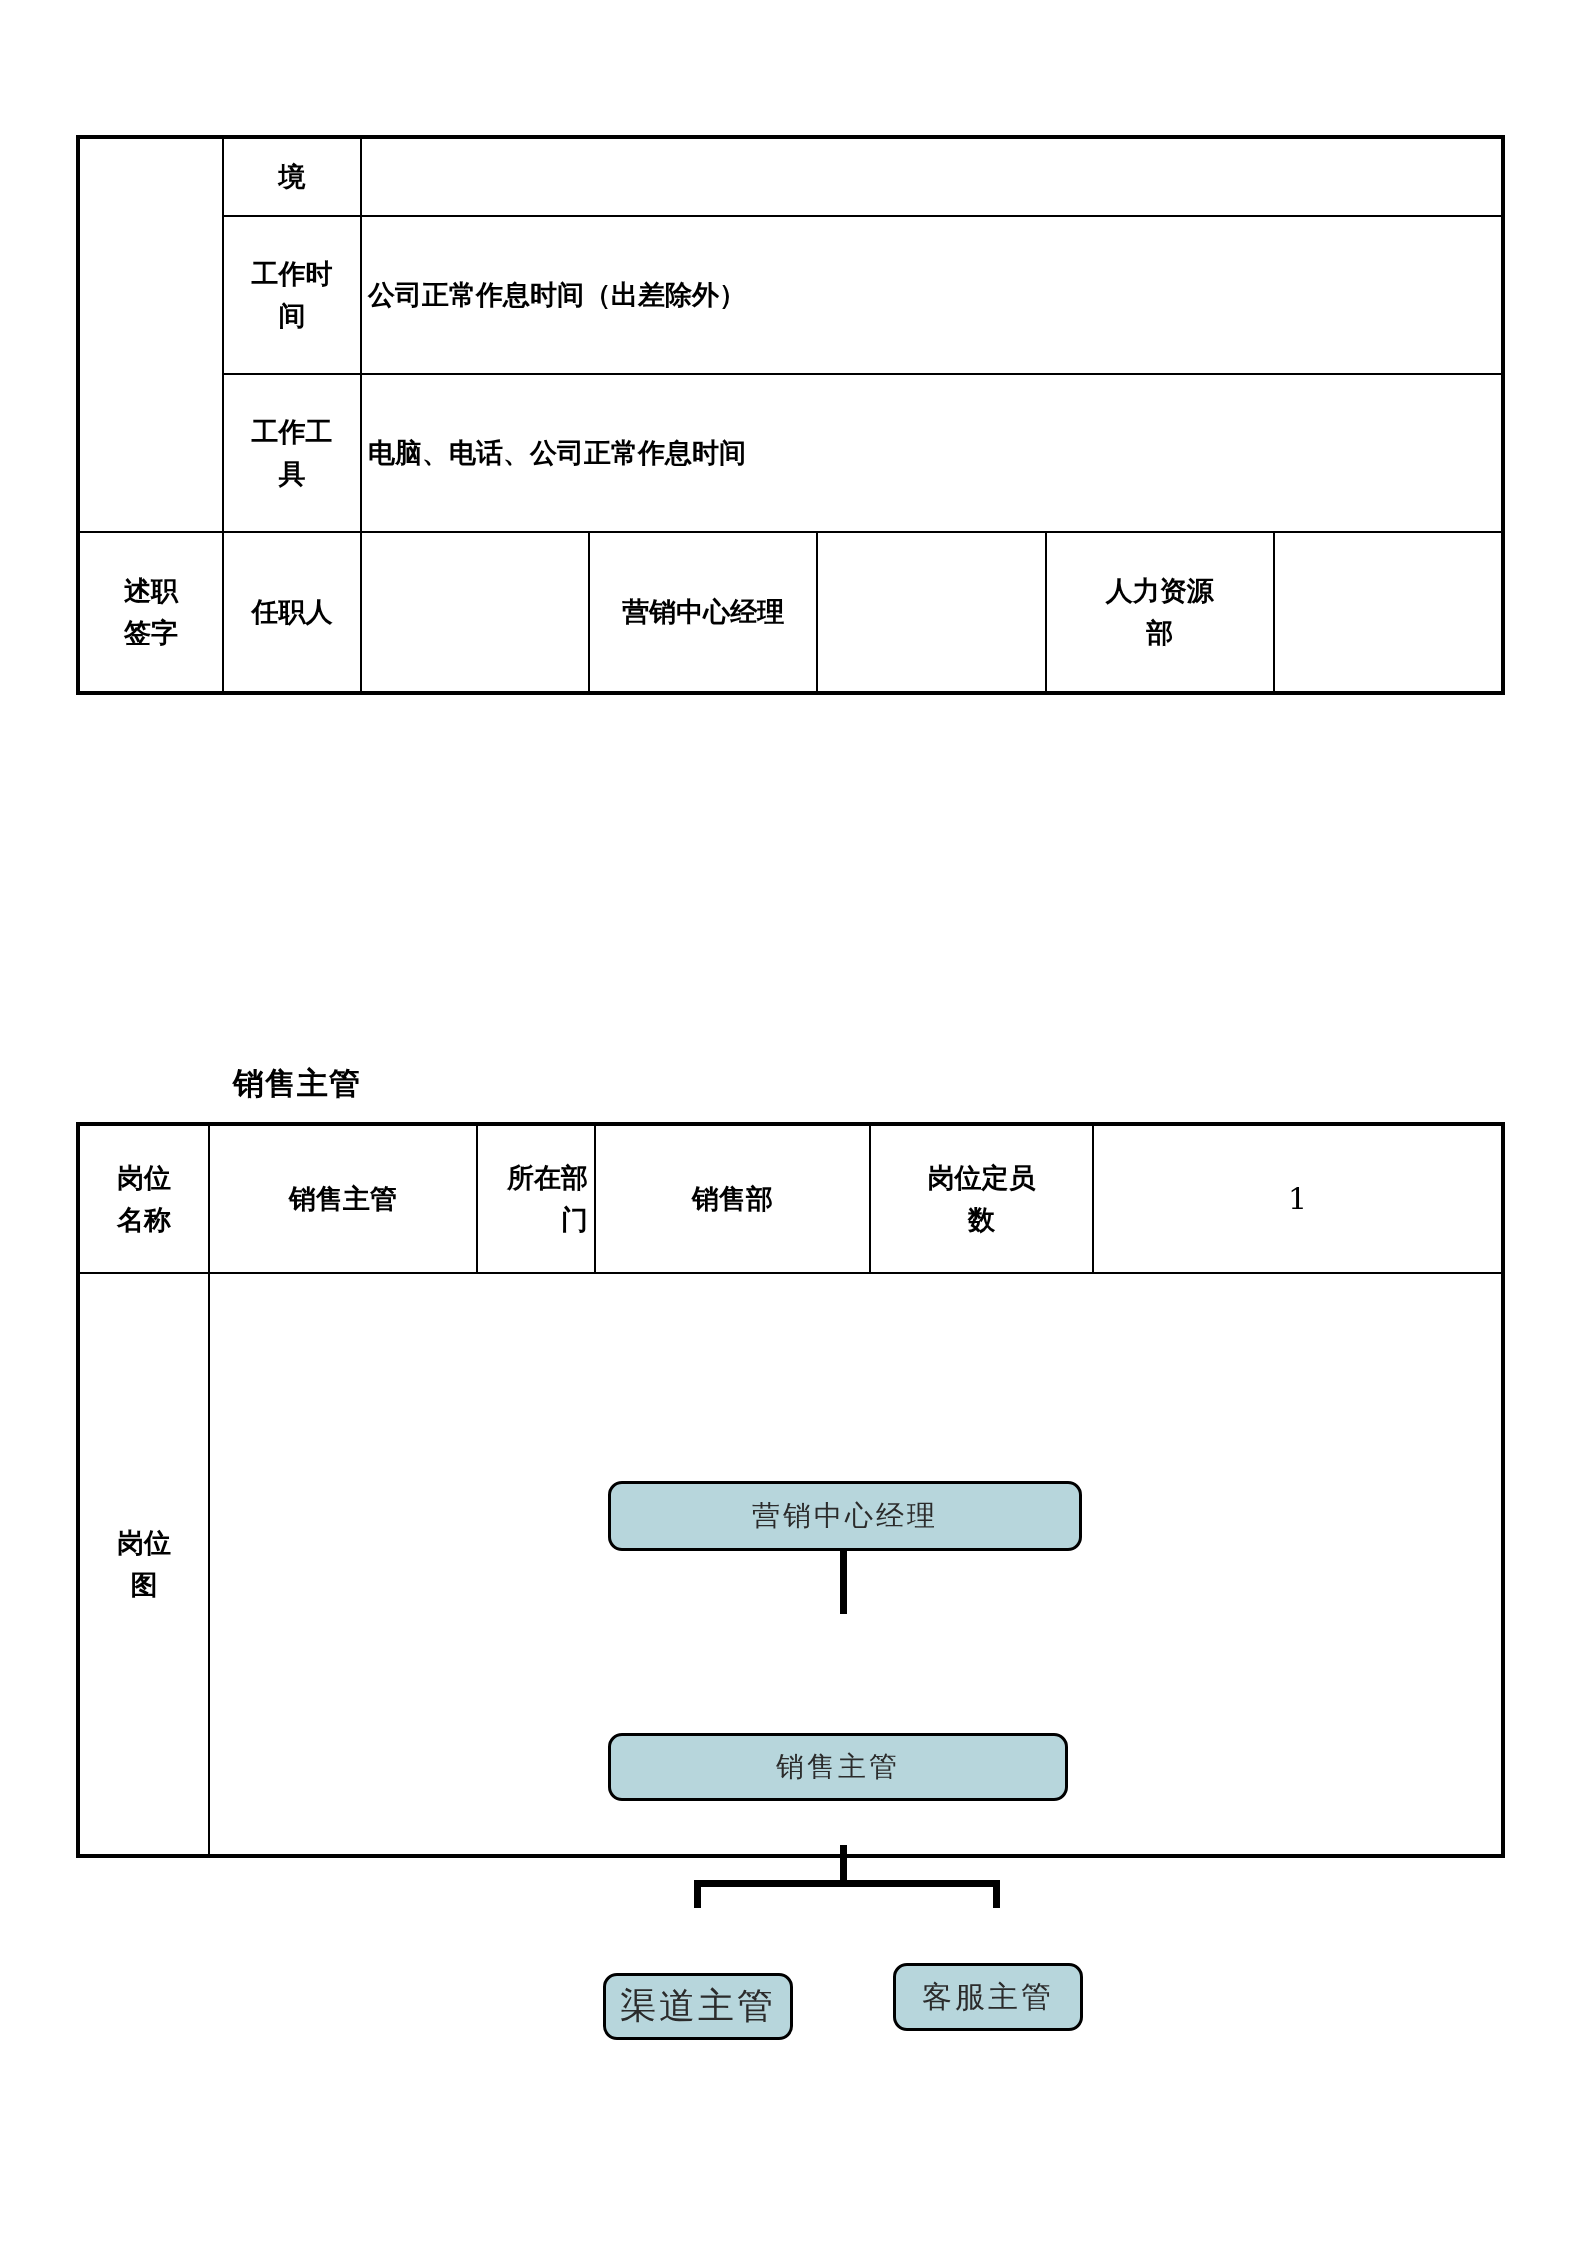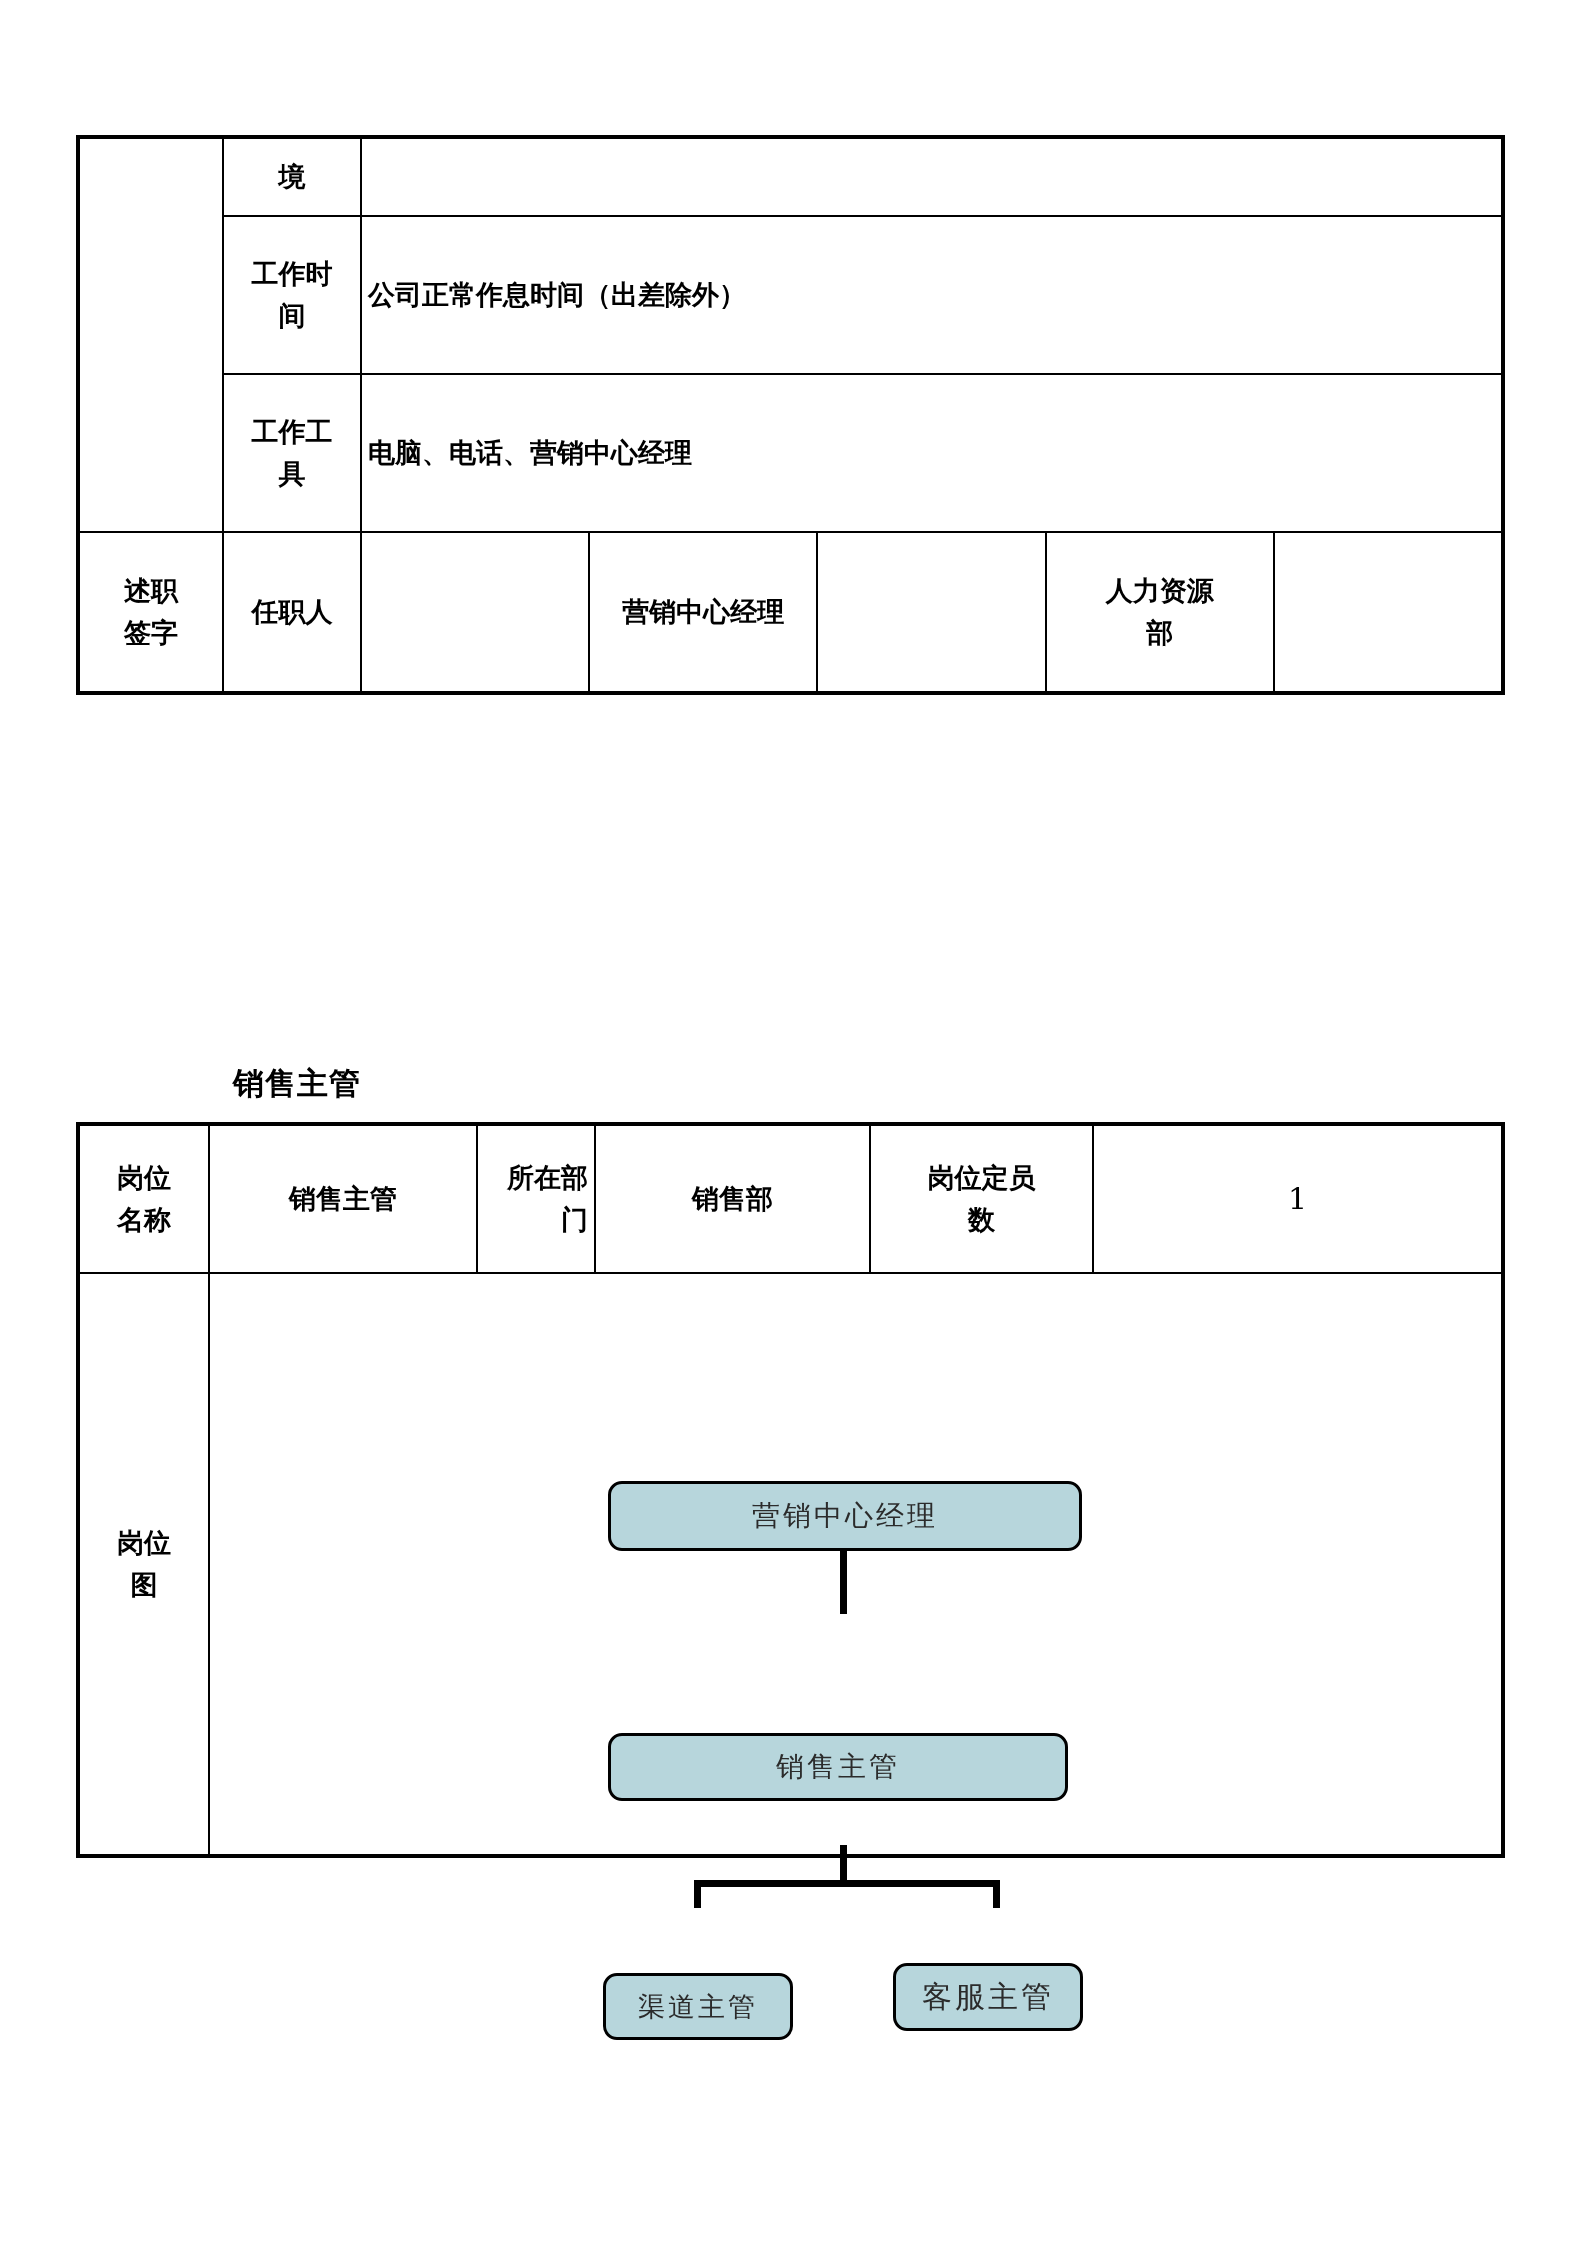--- a/index.html
+++ b/index.html
@@ -119,21 +119,21 @@
   }
   .org-line {
     position: absolute;
     background: #000;
   }
 
   
   #box-manager   { left: 608px; top: 1481px; width: 474px; height: 70px; }
   #box-sales     { left: 608px; top: 1733px; width: 460px; height: 68px; }
   #box-channel   { left: 603px; top: 1973px; width: 190px; height: 67px;
-                   font-size: 27px; letter-spacing: 3px; }
+                   font-size: 36px; letter-spacing: 3px; }
   #box-service   { left: 893px; top: 1963px; width: 190px; height: 68px;
                    font-size: 30px; letter-spacing: 3px; }
 
   #line-v-top    { left: 840px; top: 1551px; width: 7px; height: 63px; }
   #line-v-mid    { left: 840px; top: 1845px; width: 7px; height: 36px; }
   #line-h-bus    { left: 694px; top: 1880px; width: 306px; height: 7px; }
   #line-v-left   { left: 694px; top: 1880px; width: 7px; height: 28px; }
   #line-v-right  { left: 993px; top: 1880px; width: 7px; height: 28px; }
 </style>
 </head>
@@ -150,21 +150,21 @@
           <td class="left" colspan="5"></td>
         </tr>
         <tr>
           <td class="sub" style="height:148px; white-space:pre-line;">工作时
 间</td>
           <td class="left" colspan="5">公司正常作息时间（出差除外）</td>
         </tr>
         <tr>
           <td class="sub" style="height:148px; white-space:pre-line;">工作工
 具</td>
-          <td class="left" colspan="5">电脑、电话、营销中心经理</td>
+          <td class="left" colspan="5">电脑、电话、公司正常作息时间</td>
         </tr>
         <tr>
           <td class="sig-label" style="height:150px; white-space:pre-line;">述职
 签字</td>
           <td class="sig-name">任职人</td>
           <td class="sig-blank1"></td>
           <td class="sig-sup">营销中心经理</td>
           <td class="sig-blank2"></td>
           <td class="sig-hr" style="white-space:pre-line;">人力资源
 部</td>

